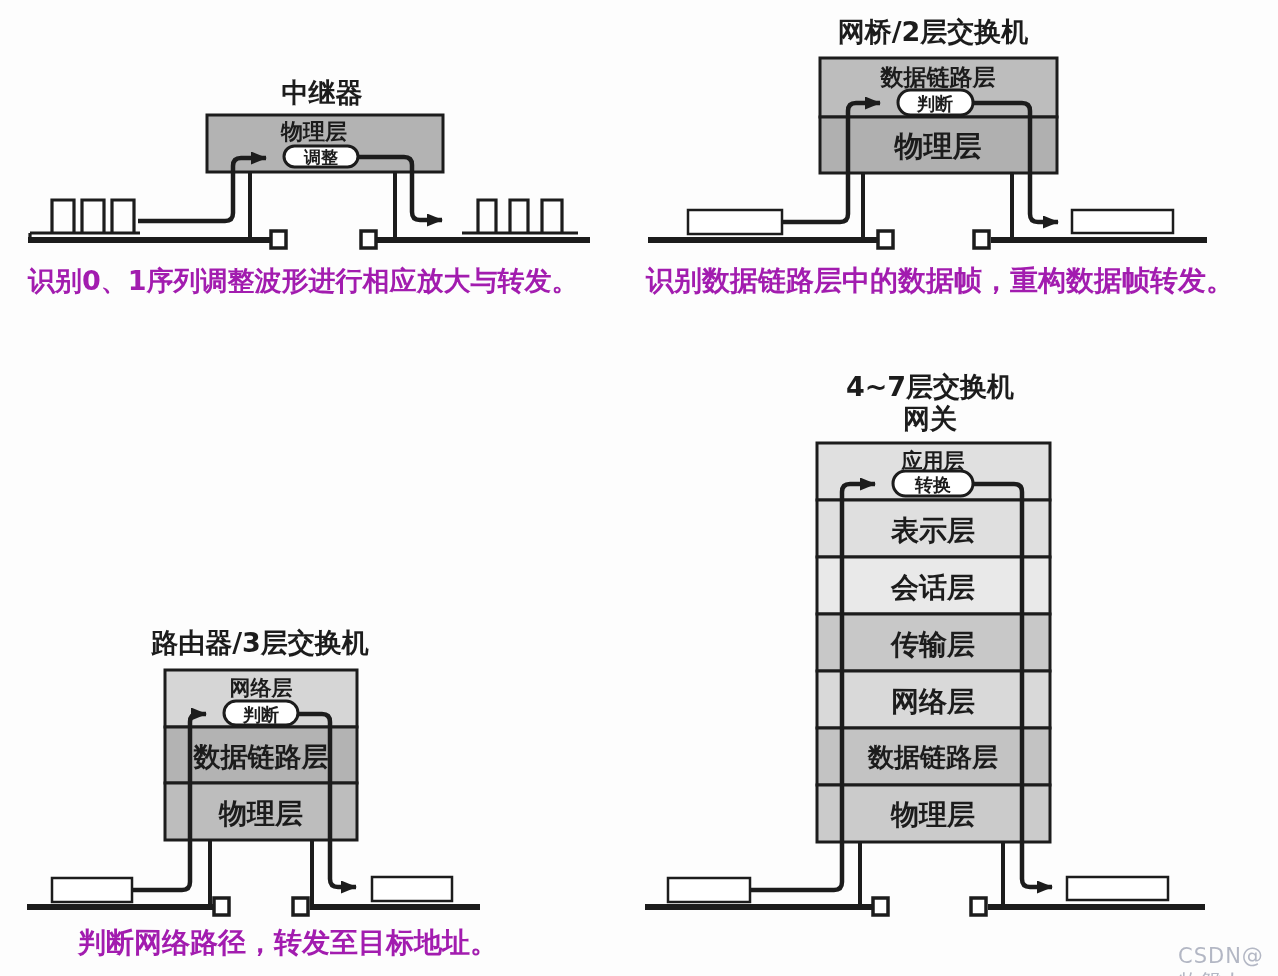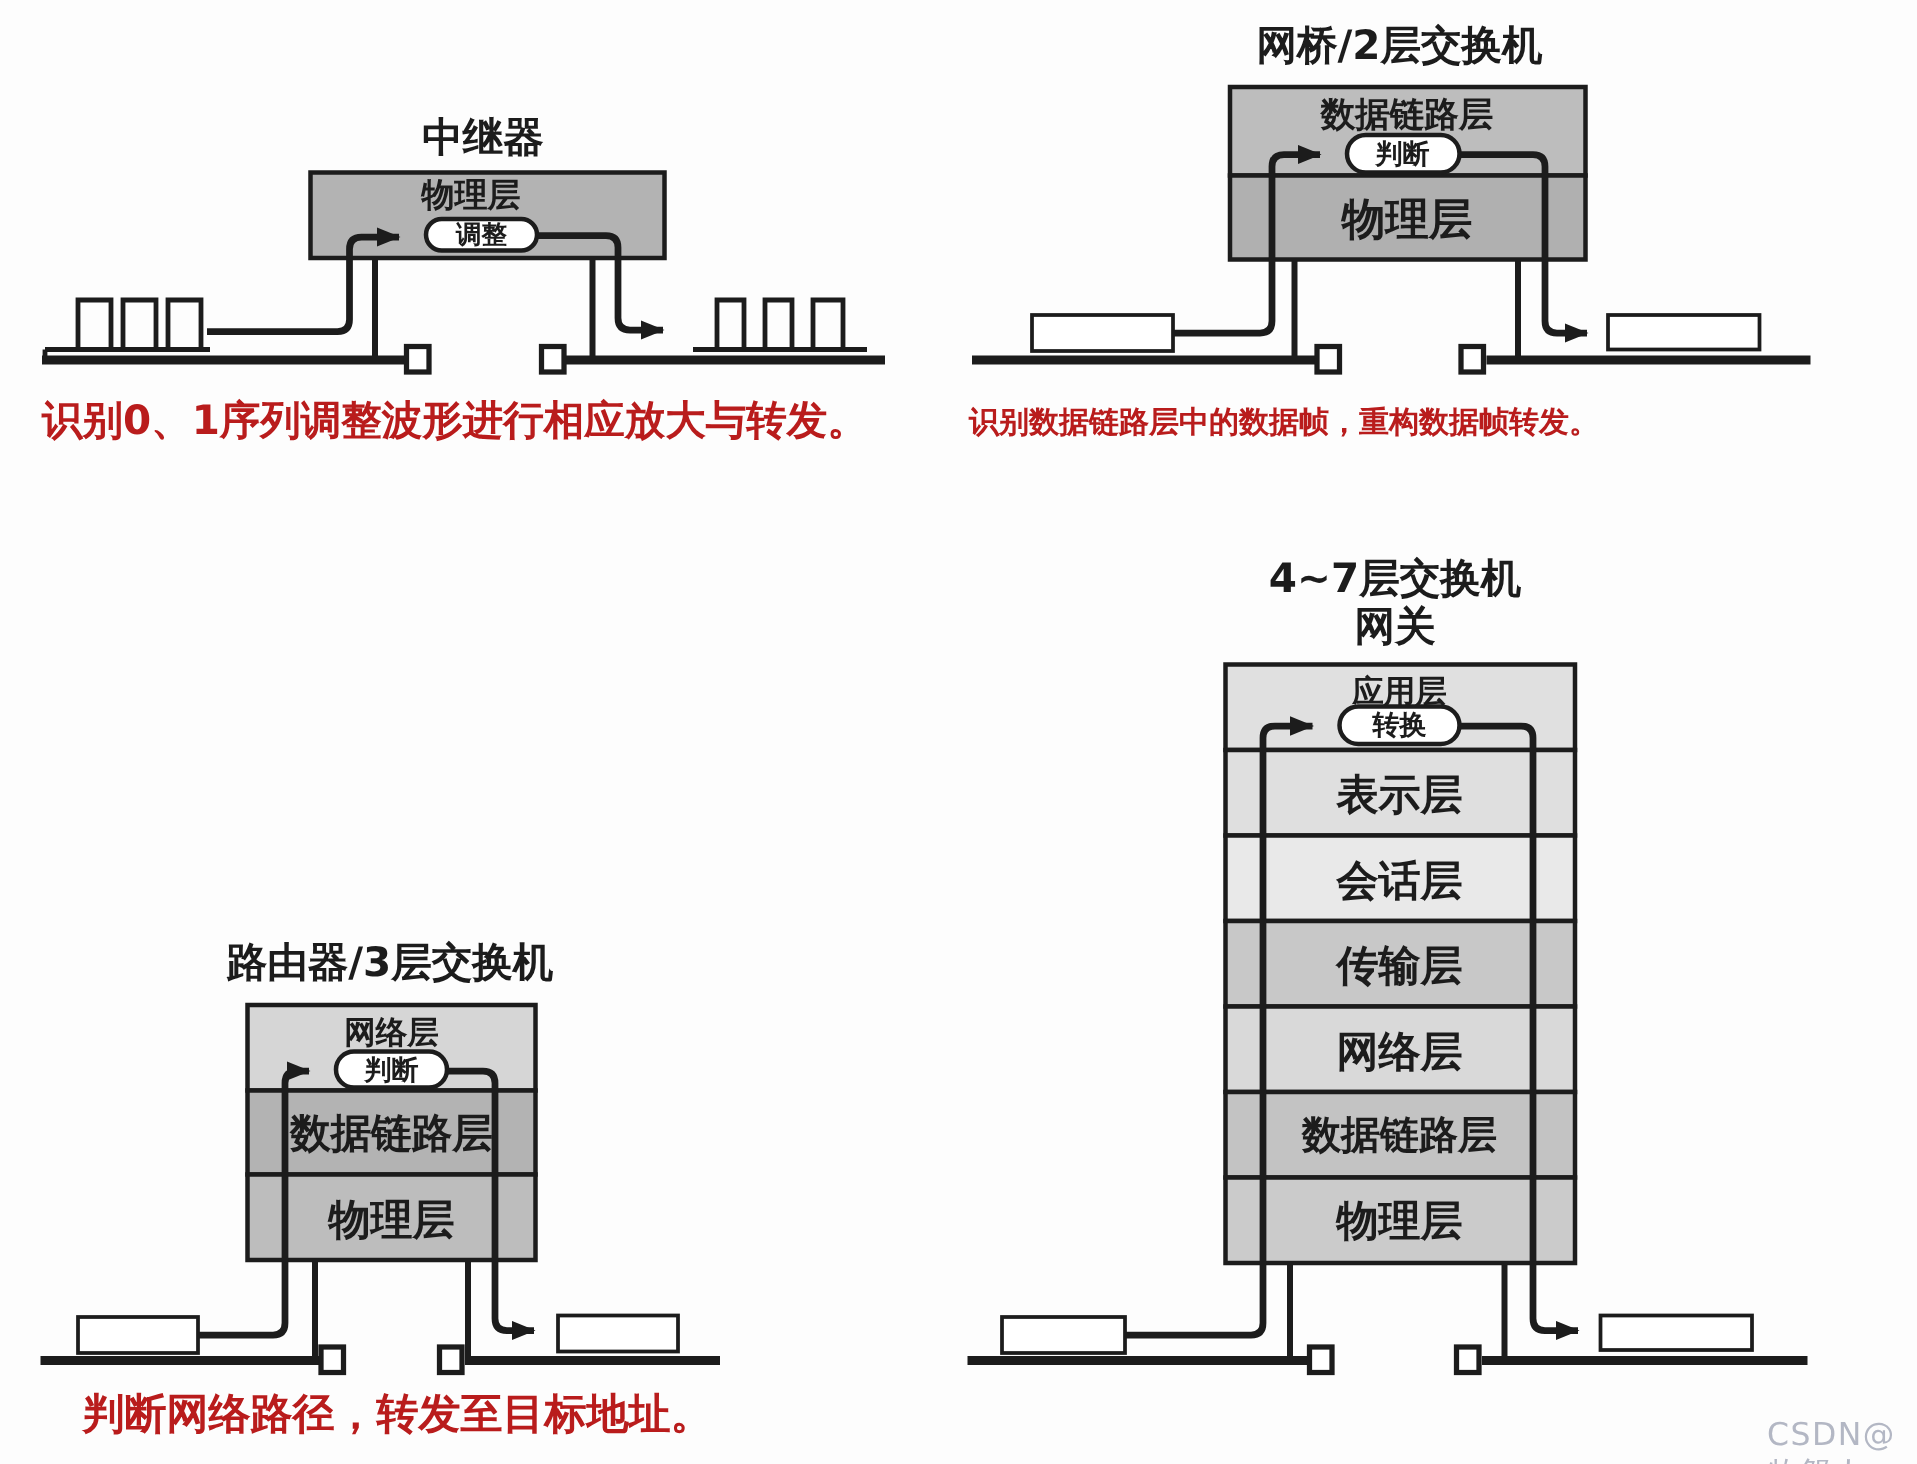--- a/index.html
+++ b/index.html
@@ -1,24 +1,24 @@
 <!DOCTYPE html>
 <html lang="zh"><head>
 <meta charset="utf-8">
 <style>
   html,body{margin:0;padding:0;background:#ffffff;}
   .canvas{position:relative;width:1278px;height:976px;background:#fdfdfd;overflow:hidden;
           font-family:"DejaVu Sans",sans-serif;color:#1c1c1c;}
   svg{position:absolute;left:0;top:0;}
   svg text{font-family:"DejaVu Sans",sans-serif;fill:#1c1c1c;font-weight:700;}
-  .caption{position:absolute;font-weight:700;color:#b91c1c;line-height:34px;white-space:nowrap;}
-  .cap-sm{font-size:20px;}
+  .caption{position:absolute;font-weight:700;color:#a21caf;line-height:34px;white-space:nowrap;}
+  .cap-sm{font-size:28px;font-family:Liberation Serif, serif;}
   .cap-md{font-size:27px;}
   .cap-lg{font-size:28px;}
-  .center{text-align:center;}
+  .center{text-align:center;margin-left:23px;}
   .watermark{position:absolute;font-weight:400;font-size:21px;letter-spacing:1px;}
 </style>
 </head>
 <body>
 
 <div class="canvas">
 
 <svg width="1278" height="976" viewBox="0 0 1278 976">
   <defs>
     <marker id="ah" markerUnits="userSpaceOnUse" markerWidth="18" markerHeight="15" refX="15" refY="6.5" orient="auto">

